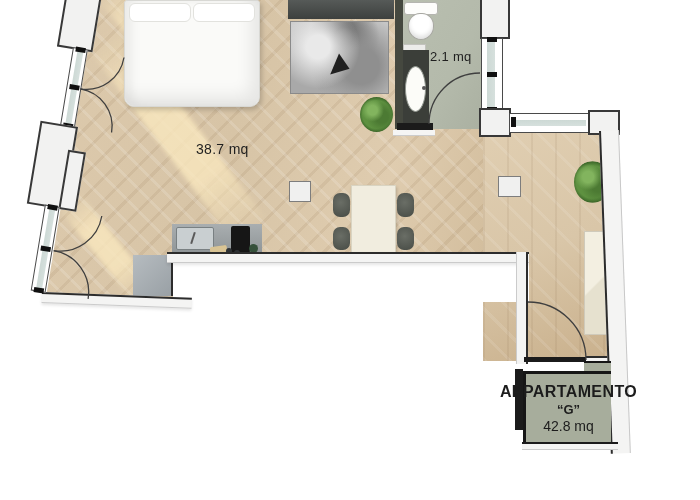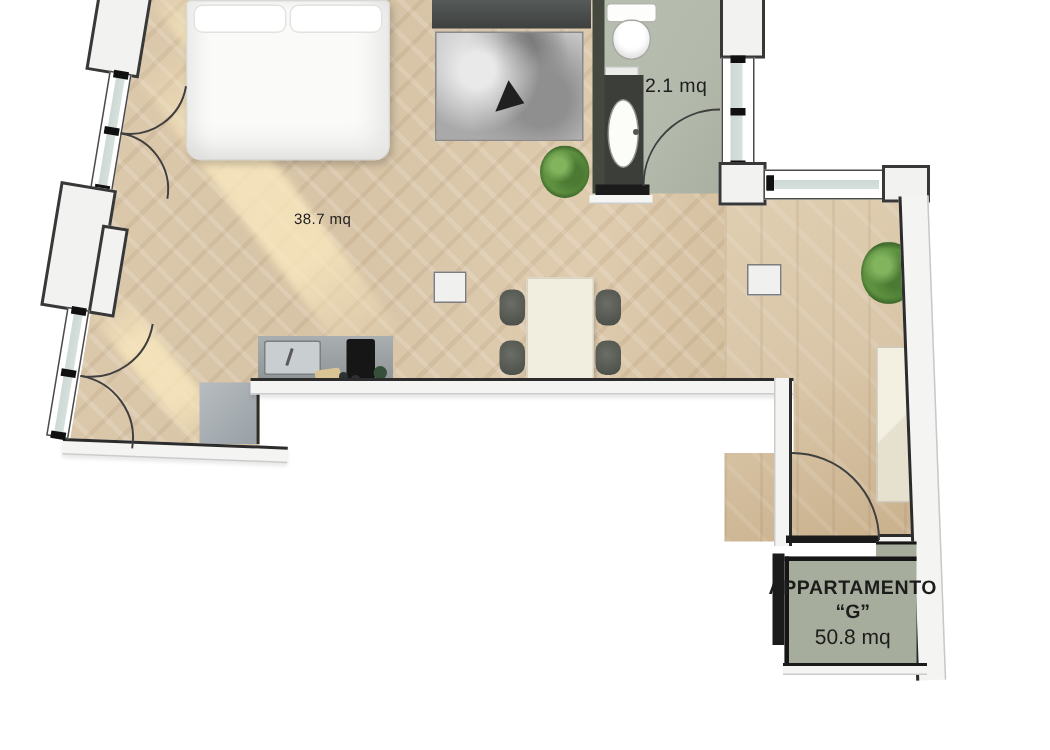--- a/index.html
+++ b/index.html
@@ -141,28 +141,28 @@
   .lw-slab-b{left:-34px;top:128px;width:38px;height:84px;}
   .lw-step{left:-2px;top:152px;width:18px;height:60px;}
   .lw-win2{left:-16px;top:210px;width:15px;height:87px;}
   .lw-win2 .cap{left:2px;}
   .lw-cap2a{top:-2px;} .lw-cap2b{top:40px;} .lw-cap2c{top:82px;}
   .lw-arcs{left:0;top:0;width:120px;height:310px;}
 
   .arcs-global{left:0;top:0;width:700px;height:500px;pointer-events:none;}
 
   
-  .area-label{color:#1f1f1f;font-size:10px;font-weight:500;letter-spacing:.3px;white-space:nowrap;}
+  .area-label{color:#1f1f1f;font-size:14px;font-weight:500;letter-spacing:.3px;white-space:nowrap;}
   .lbl-main{left:196px;top:141px;}
   .lbl-bath{left:430px;top:49px;font-size:13px;}
   .apt-box{left:523px;top:371px;width:88px;height:71px;background:var(--badge_bg);
     border-top:3px solid #161616;border-left:3px solid #161616;
     display:flex;flex-direction:column;align-items:center;justify-content:center;gap:1px;color:var(--ink);}
   .apt-step{left:584px;top:361px;width:27px;height:12px;background:var(--badge_bg);border-top:2.5px solid #161616;}
-  .apt-l1{font-size:13px;font-weight:bold;letter-spacing:.4px;}
+  .apt-l1{font-size:16px;font-weight:bold;letter-spacing:.4px;}
   .apt-l2{font-size:13px;font-weight:bold;}
   .apt-l3{font-size:14px;font-weight:500;}
 </style>
 </head>
 <body>
 
 <div class="canvas">
 
   <div class="abs floor-left"></div>
   <div class="abs floor-right"></div>
@@ -265,16 +265,16 @@
     <path d="M429,124 A51,51 0 0 1 480,73" fill="none" stroke="#3f3f3f" stroke-width="1.3"></path>
     <path d="M528,302 A58,58 0 0 1 586,360" fill="none" stroke="#3f3f3f" stroke-width="1.3"></path>
   </svg>
 
   <div class="abs area-label lbl-main">38.7 mq</div>
   <div class="abs area-label lbl-bath">2.1 mq</div>
   <div class="abs apt-step"></div>
   <div class="abs apt-box">
     <div class="apt-l1">APPARTAMENTO</div>
     <div class="apt-l2">“G”</div>
-    <div class="apt-l3">50.8 mq</div>
+    <div class="apt-l3">42.8 mq</div>
   </div>
 
 </div>
 
 </body></html>

